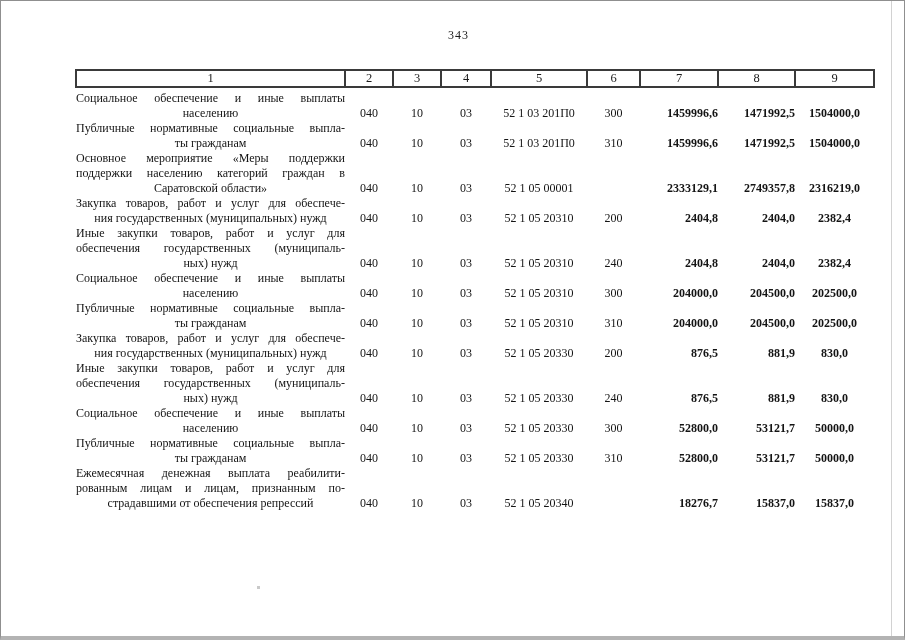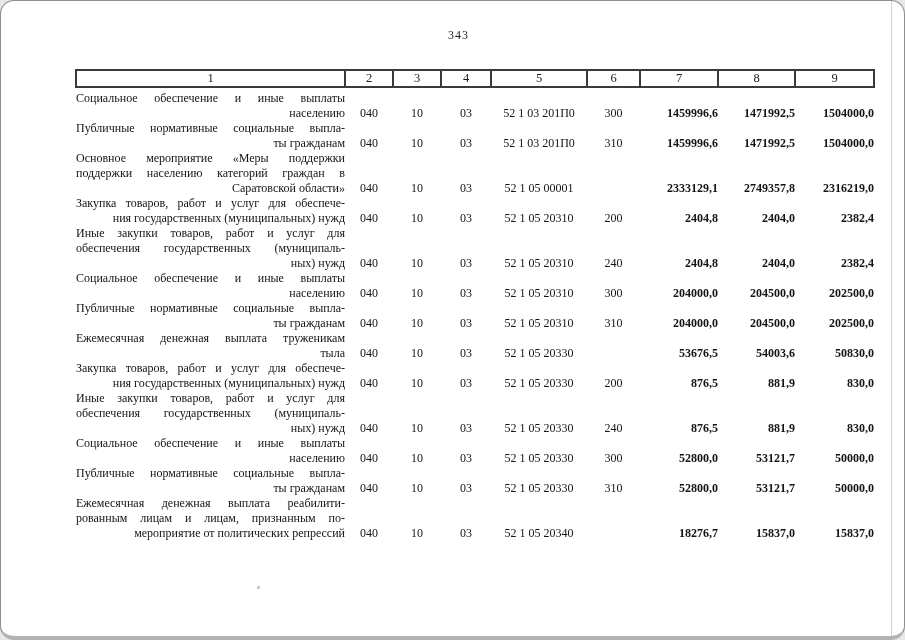--- a/index.html
+++ b/index.html
@@ -3,21 +3,21 @@
 <meta charset="utf-8">
 <style>
   html, body { margin: 0; padding: 0; background: #e8e8e8; }
   .page {
     position: relative;
     width: 905px; height: 640px;
     box-sizing: border-box;
     background: #ffffff;
     border: 1px solid #8f8f8f;
     border-bottom: 4px solid #b3b3b3;
-    border-radius: 14px;
+    border-radius: 0;
     overflow: hidden;
     font-family: "Liberation Serif", "DejaVu Serif", serif;
     color: #1b1b1b;
     padding-left: 40px;
   }
   .page-number {
     position: absolute;
     top: 27px; left: 0; right: 0;
     text-align: center;
     font-size: 12px;
@@ -44,26 +44,26 @@
     border: none;
     padding: 0;
     font-size: 12px;
     line-height: 15px;
     vertical-align: bottom;
     color: #141414;
   }
   tbody tr:first-child td { padding-top: 3px; }
   td.c1 { padding-left: 7px; padding-right: 2px; }
   .jl { text-align: justify; text-align-last: justify; white-space: nowrap; overflow: hidden; }
-  .ll { text-align: right; white-space: nowrap; }
+  .ll { text-align: center; white-space: nowrap; }
   td.cc { text-align: center; white-space: nowrap; }
   td.cr { text-align: right; white-space: nowrap; font-weight: bold; }
   td.c7 { padding-right: 6px; }
   td.c8 { padding-right: 5px; }
-  td.c9 { padding-right: 11px; }
+  td.c9 { padding-right: 11px; text-align: center; }
   .scan-line-right {
     position: absolute;
     top: 0; bottom: 0;
     right: 12px;
     width: 1px;
     background: #d2d2d2;
   }
   .scan-speck {
     position: absolute;
     left: 256px; top: 585px;
@@ -199,34 +199,20 @@
           <td class="cc c3">10</td>
           <td class="cc c4">03</td>
           <td class="cc c5">52 1 05 20310</td>
           <td class="cc c6">310</td>
           <td class="cr c7">204000,0</td>
           <td class="cr c8">204500,0</td>
           <td class="cr c9">202500,0</td>
         </tr>
         <tr>
           <td class="c1">
-            <div class="jl">Ежемесячная денежная выплата труженикам</div>
-            <div class="ll">тыла</div>
-          </td>
-          <td class="cc c2">040</td>
-          <td class="cc c3">10</td>
-          <td class="cc c4">03</td>
-          <td class="cc c5">52 1 05 20330</td>
-          <td class="cc c6"></td>
-          <td class="cr c7">53676,5</td>
-          <td class="cr c8">54003,6</td>
-          <td class="cr c9">50830,0</td>
-        </tr>
-        <tr>
-          <td class="c1">
             <div class="jl">Закупка товаров, работ и услуг для обеспече-</div>
             <div class="ll">ния государственных (муниципальных) нужд</div>
           </td>
           <td class="cc c2">040</td>
           <td class="cc c3">10</td>
           <td class="cc c4">03</td>
           <td class="cc c5">52 1 05 20330</td>
           <td class="cc c6">200</td>
           <td class="cr c7">876,5</td>
           <td class="cr c8">881,9</td>
@@ -272,21 +258,21 @@
           <td class="cc c5">52 1 05 20330</td>
           <td class="cc c6">310</td>
           <td class="cr c7">52800,0</td>
           <td class="cr c8">53121,7</td>
           <td class="cr c9">50000,0</td>
         </tr>
         <tr>
           <td class="c1">
             <div class="jl">Ежемесячная денежная выплата реабилити-</div>
             <div class="jl">рованным лицам и лицам, признанным по-</div>
-            <div class="ll">мероприятие от политических репрессий</div>
+            <div class="ll">страдавшими от обеспечения репрессий</div>
           </td>
           <td class="cc c2">040</td>
           <td class="cc c3">10</td>
           <td class="cc c4">03</td>
           <td class="cc c5">52 1 05 20340</td>
           <td class="cc c6"></td>
           <td class="cr c7">18276,7</td>
           <td class="cr c8">15837,0</td>
           <td class="cr c9">15837,0</td>
         </tr>

